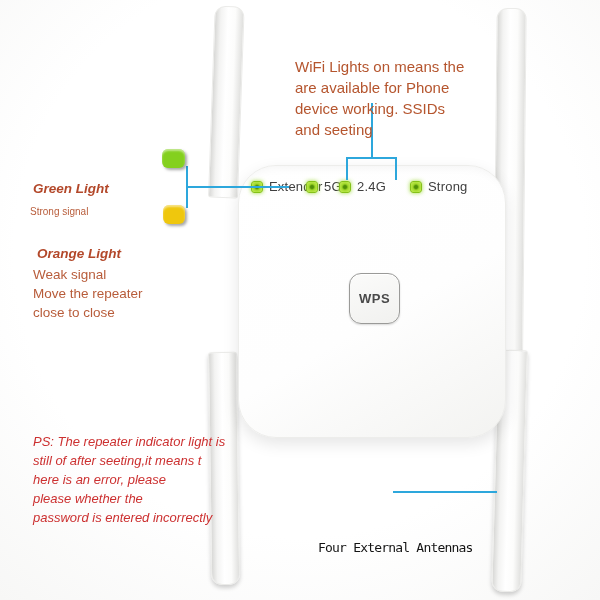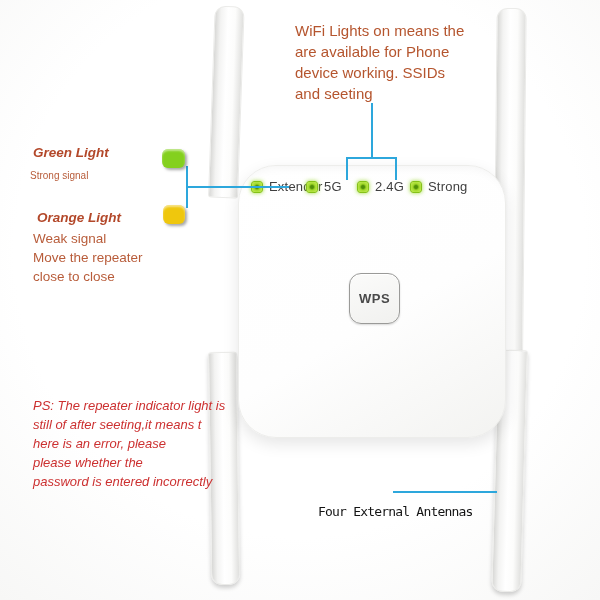--- a/index.html
+++ b/index.html
@@ -24,21 +24,21 @@
   .device-body{
     position:absolute;z-index:2;left:238px;top:165px;width:266px;height:271px;
     border-radius:38px;
     background:linear-gradient(150deg,#ffffff 0%,#fefefe 55%,#f3f3f1 100%);
     border:1px solid #ededeb;
     box-shadow:0 6px 16px rgba(0,0,0,0.10), inset 0 10px 12px -10px rgba(0,0,0,0.06);
   }
   .led-group{position:absolute;width:80px;display:flex;flex-direction:row;align-items:center;gap:6px;top:13px;}
   .led-group.g0{left:12px;}
   .led-group.g1{left:67px;}
-  .led-group.g2{left:118px;text-align:right;}
+  .led-group.g2{left:100px;text-align:right;}
   .led-group.g3{left:171px;}
   .led{
     width:10px;height:10px;border-radius:3px;border:1px solid #85c218;
     background:radial-gradient(circle at 50% 50%, #4f8f07 0%, #4f8f07 20%, #a2da2a 45%, #c9ee64 100%);
     box-shadow:0 0 4px rgba(150,215,40,0.9);
   }
   .led-label{font-size:13px;color:#3f3f3f;letter-spacing:0.2px;}
   .wps-button{
     position:absolute;left:110px;top:107px;width:49px;height:49px;
     border-radius:12px;border:1.5px solid #9a9a98;
@@ -54,21 +54,21 @@
   .l-drop5g{left:346px;top:157px;width:2px;height:23px;}
   .l-drop24g{left:395px;top:157px;width:2px;height:23px;}
   .l-legend-v{left:186px;top:166px;width:2px;height:42px;}
   .l-legend-h{left:186px;top:186px;width:103px;height:2px;}
   .l-antenna{left:393px;top:491px;width:104px;height:2px;}
   
   .chip{position:absolute;z-index:6;border-radius:6px;box-shadow:2px 2px 3px rgba(0,0,0,0.35), inset 0 2px 2px rgba(255,255,255,0.5);}
   .chip-green{left:162px;top:149px;width:23px;height:19px;background:#84d01e;}
   .chip-orange{left:163px;top:205px;width:22px;height:19px;background:#efc70d;}
   
-  .note{position:absolute;z-index:6;}
+  .note{position:absolute;z-index:6;margin-top:36px;}
   .wifi-note{left:295px;top:20px;width:180px;font-size:15px;line-height:21px;color:#b5552e;}
   .legend-title{font-size:13.5px;font-weight:bold;font-style:italic;color:#b3482a;}
   .green-title{left:33px;top:145px;}
   .green-lines{left:30px;top:166px;font-size:10px;line-height:19px;color:#b85c3a;}
   .orange-title{left:37px;top:210px;}
   .orange-lines{left:33px;top:229px;font-size:13.5px;line-height:19px;color:#b85c3a;}
   .ps-note{left:33px;top:396px;width:210px;font-size:13px;font-style:italic;line-height:19px;color:#cc3030;}
   .antennas-note{
     left:318px;top:504px;font-family:"DejaVu Sans Mono", monospace;
     font-size:13px;letter-spacing:-0.8px;color:#141414;

